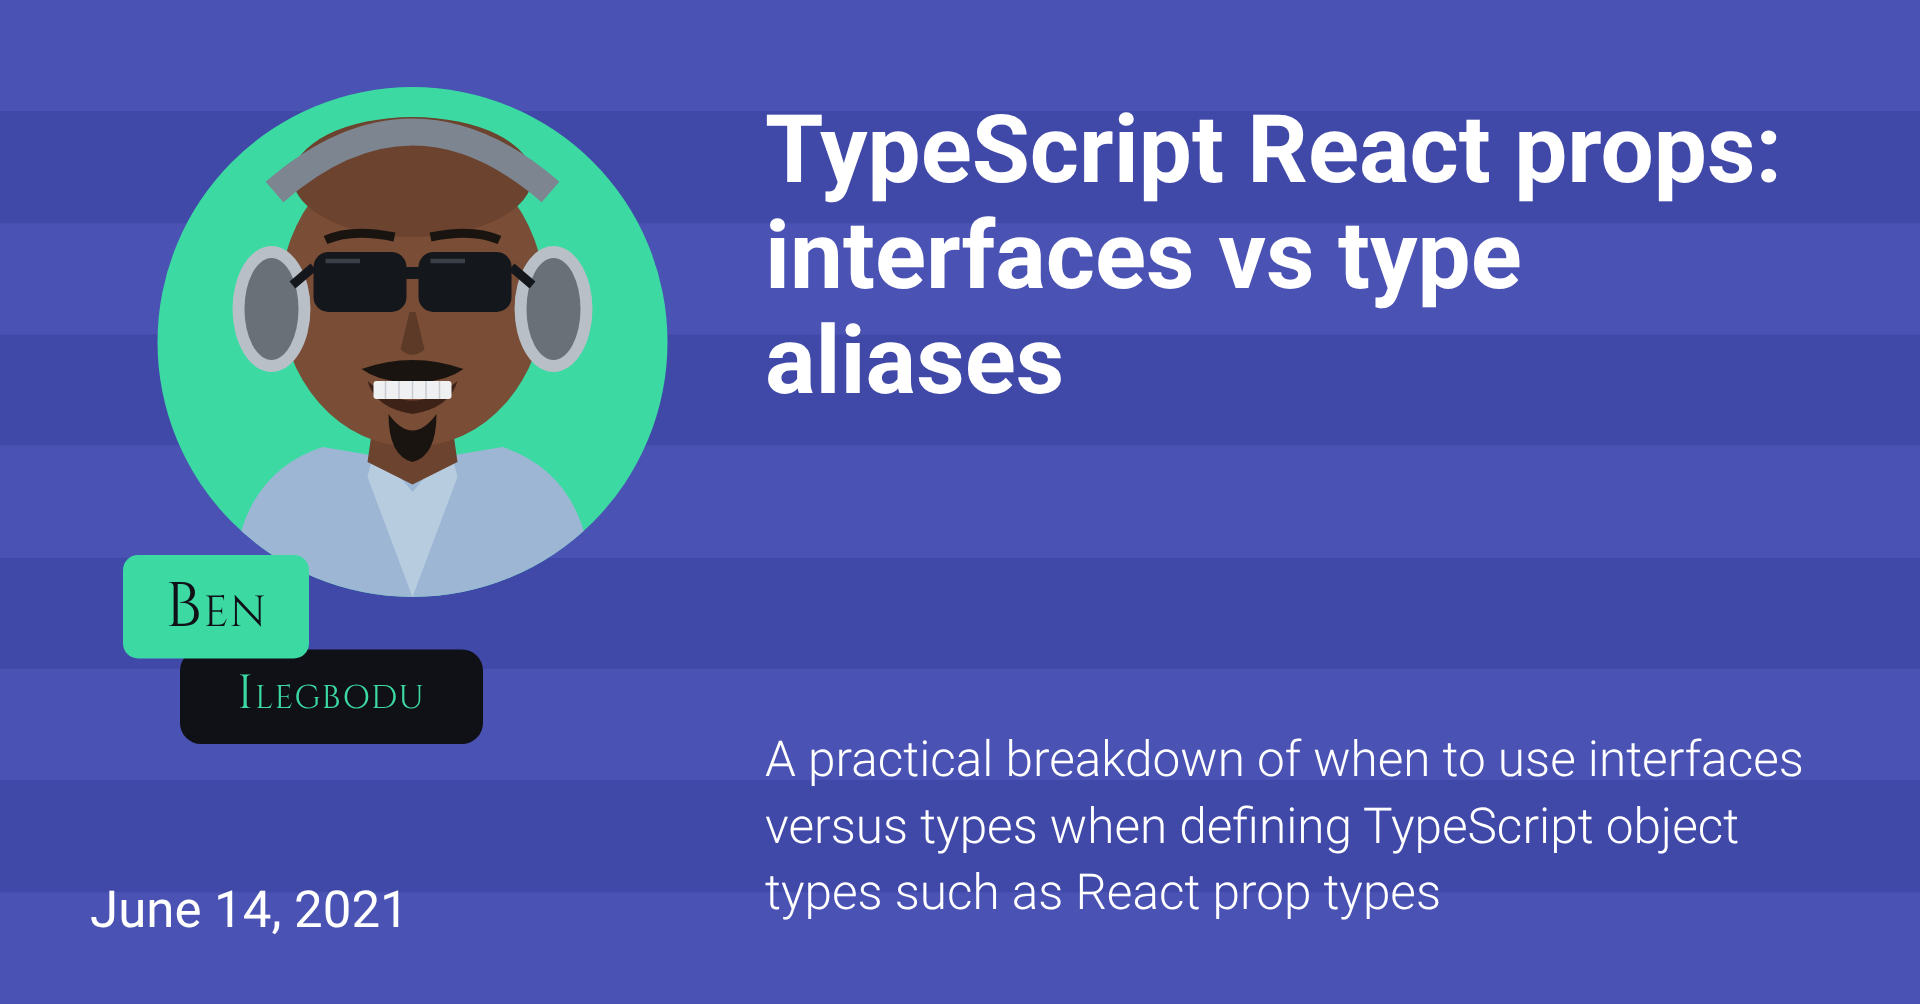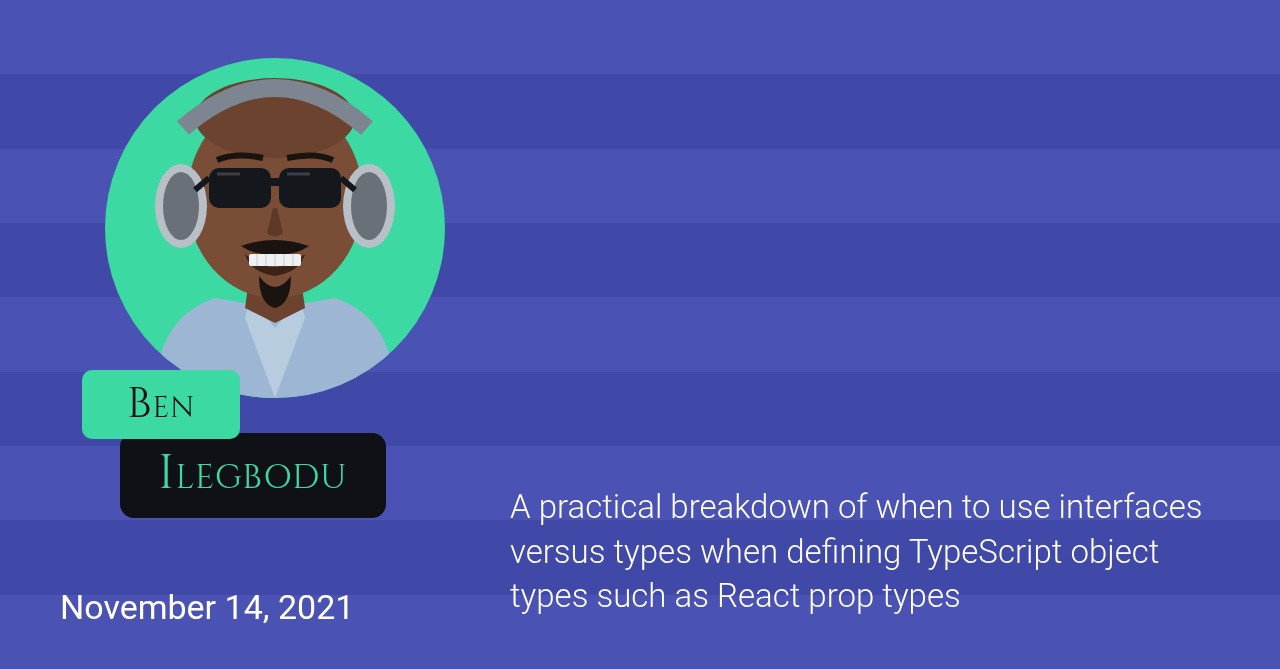--- a/index.html
+++ b/index.html
@@ -57,36 +57,36 @@
   inset: 0;
 }
 .name-stack {
   position: absolute;
   left: 22px;
   top: 322px;
 }
 .firstname {
   background: #3dd9a3;
   color: #0f1116;
-  padding: 6px 45px;
+  padding: 6px 28px;
   border-radius: 10px;
   font-family: "Trajan Pro", "Cinzel", serif;
   font-variant: small-caps;
   font-size: 42px;
   letter-spacing: 1px;
   display: inline-block;
 }
 .lastname {
   background: #0f1116;
   color: #3dd9a3;
   padding: 8px 38px 12px 38px;
   border-radius: 14px;
   font-family: "Trajan Pro", "Cinzel", serif;
   font-variant: small-caps;
-  font-size: 48px;
+  font-size: 32px;
   letter-spacing: 1px;
   margin-top: -6px;
   margin-left: 38px;
 }
 .date {
   position: absolute;
   left: 60px;
   bottom: 42px;
   color: #fff;
   font-size: 34px;
@@ -180,17 +180,18 @@
       </div>
     </div>
 
     <div class="name-stack">
       <div class="firstname">Ben</div>
       <div class="lastname">Ilegbodu</div>
     </div>
   </div>
 
   <div class="right">
+    <h1 class="title">TypeScript React props: interfaces vs type aliases</h1>
     <p class="subtitle">A practical breakdown of when to use interfaces versus types when defining TypeScript object types such as React prop types</p>
   </div>
 
-  <div class="date">November 14, 2021</div>
+  <div class="date">June 14, 2021</div>
 </div>
 
 </body></html>

